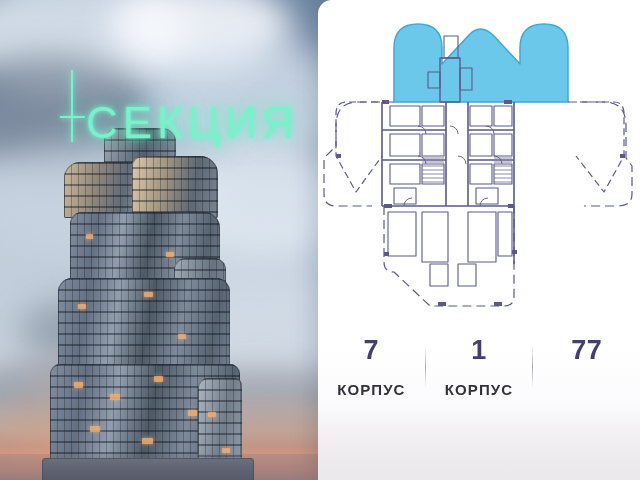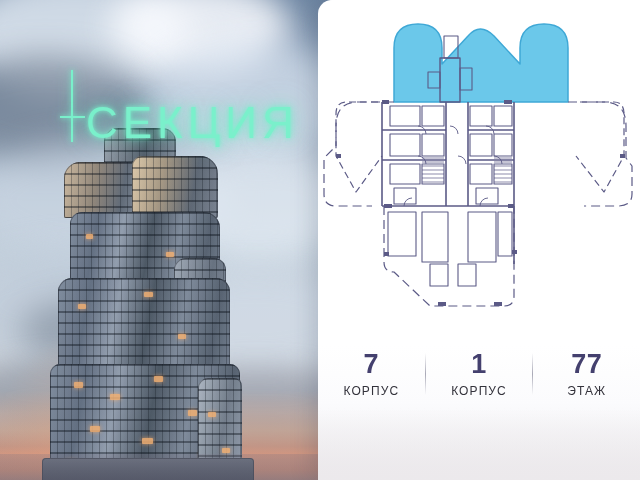--- a/index.html
+++ b/index.html
@@ -131,21 +131,21 @@
 
   
   .plan-wrap { position:absolute; left:0; top:6px; width:322px; height:330px; }
   .plan { display:block; width:100%; height:100%; }
 
   
   .stats { position:absolute; left:0; bottom:82px; width:322px;
      display:flex; align-items:stretch; justify-content:center; }
   .stat { width:33.33%; text-align:center; position:relative; }
   .stat .num { font-size:27px; font-weight:700; color:#44406e; line-height:1.05; letter-spacing:.5px; }
-  .stat .lbl { margin-top:6px; font-size:12px; font-weight:400; letter-spacing:1.1px; color:#33323b; }
+  .stat .lbl { margin-top:17px; font-size:15px; font-weight:700; letter-spacing:1.1px; color:#33323b; }
   .divider { width:1px; align-self:center; height:42px;
      background:linear-gradient(180deg, rgba(150,150,165,0), rgba(140,140,158,.75), rgba(150,150,165,0)); }
 </style>
 </head>
 <body>
 
 <div id="stage">
 
   <div class="photo">
     <div class="sky"></div>
@@ -302,20 +302,19 @@
         <div class="lbl">КОРПУС</div>
       </div>
       <div class="divider"></div>
       <div class="stat">
         <div class="num">1</div>
         <div class="lbl">КОРПУС</div>
       </div>
       <div class="divider"></div>
       <div class="stat">
         <div class="num">77</div>
-        <div class="lbl">ЭТАЖ</div>
       </div>
     </div>
 
     <div class="card-fade"></div>
   </div>
 
 </div>
 
 </body></html>

